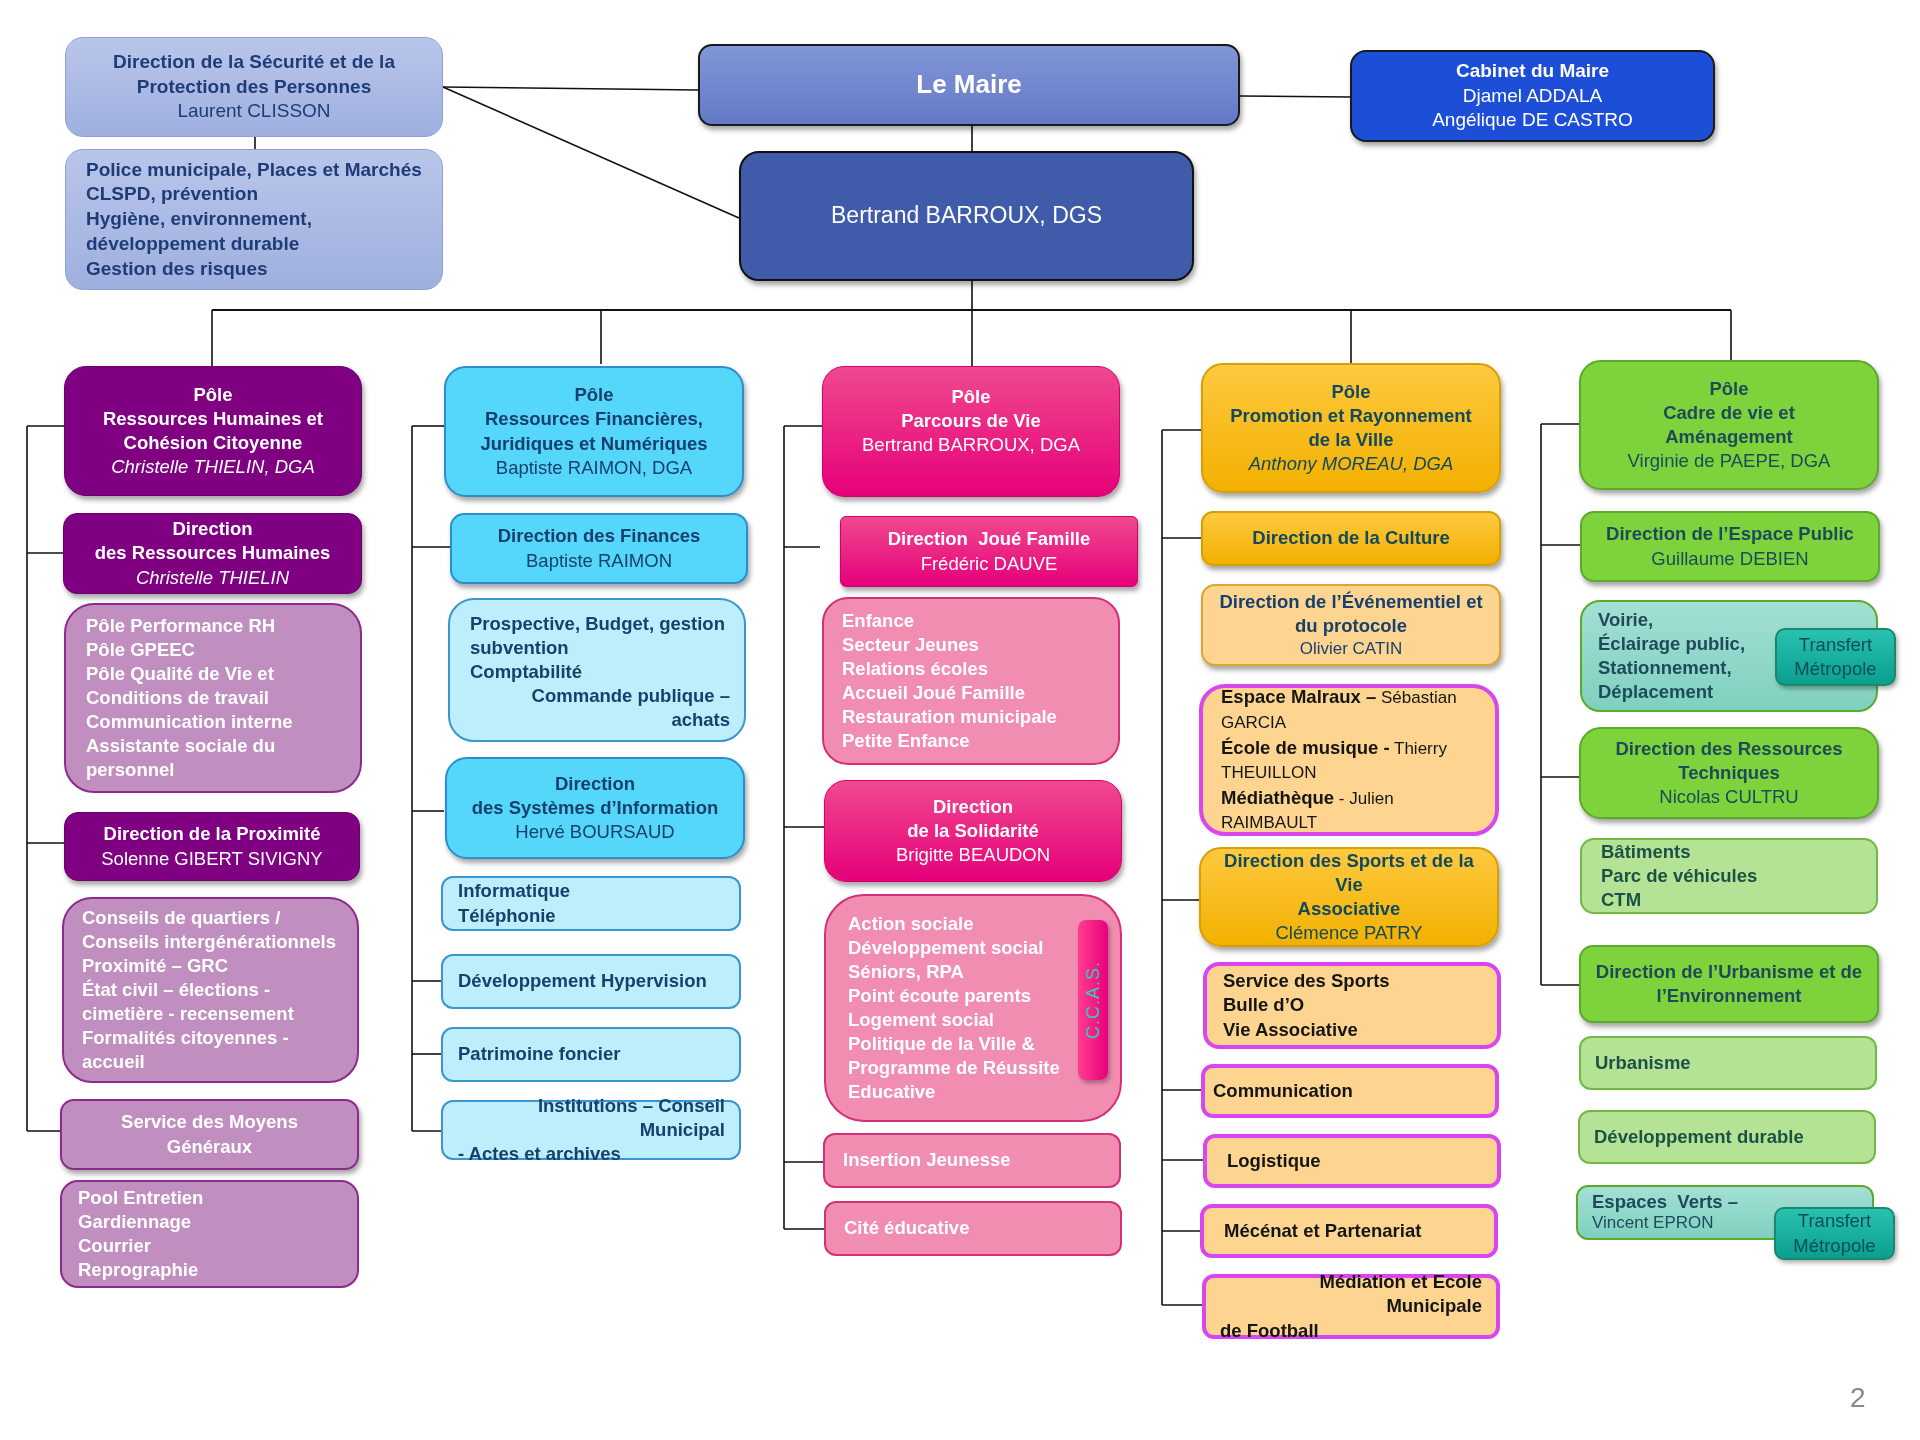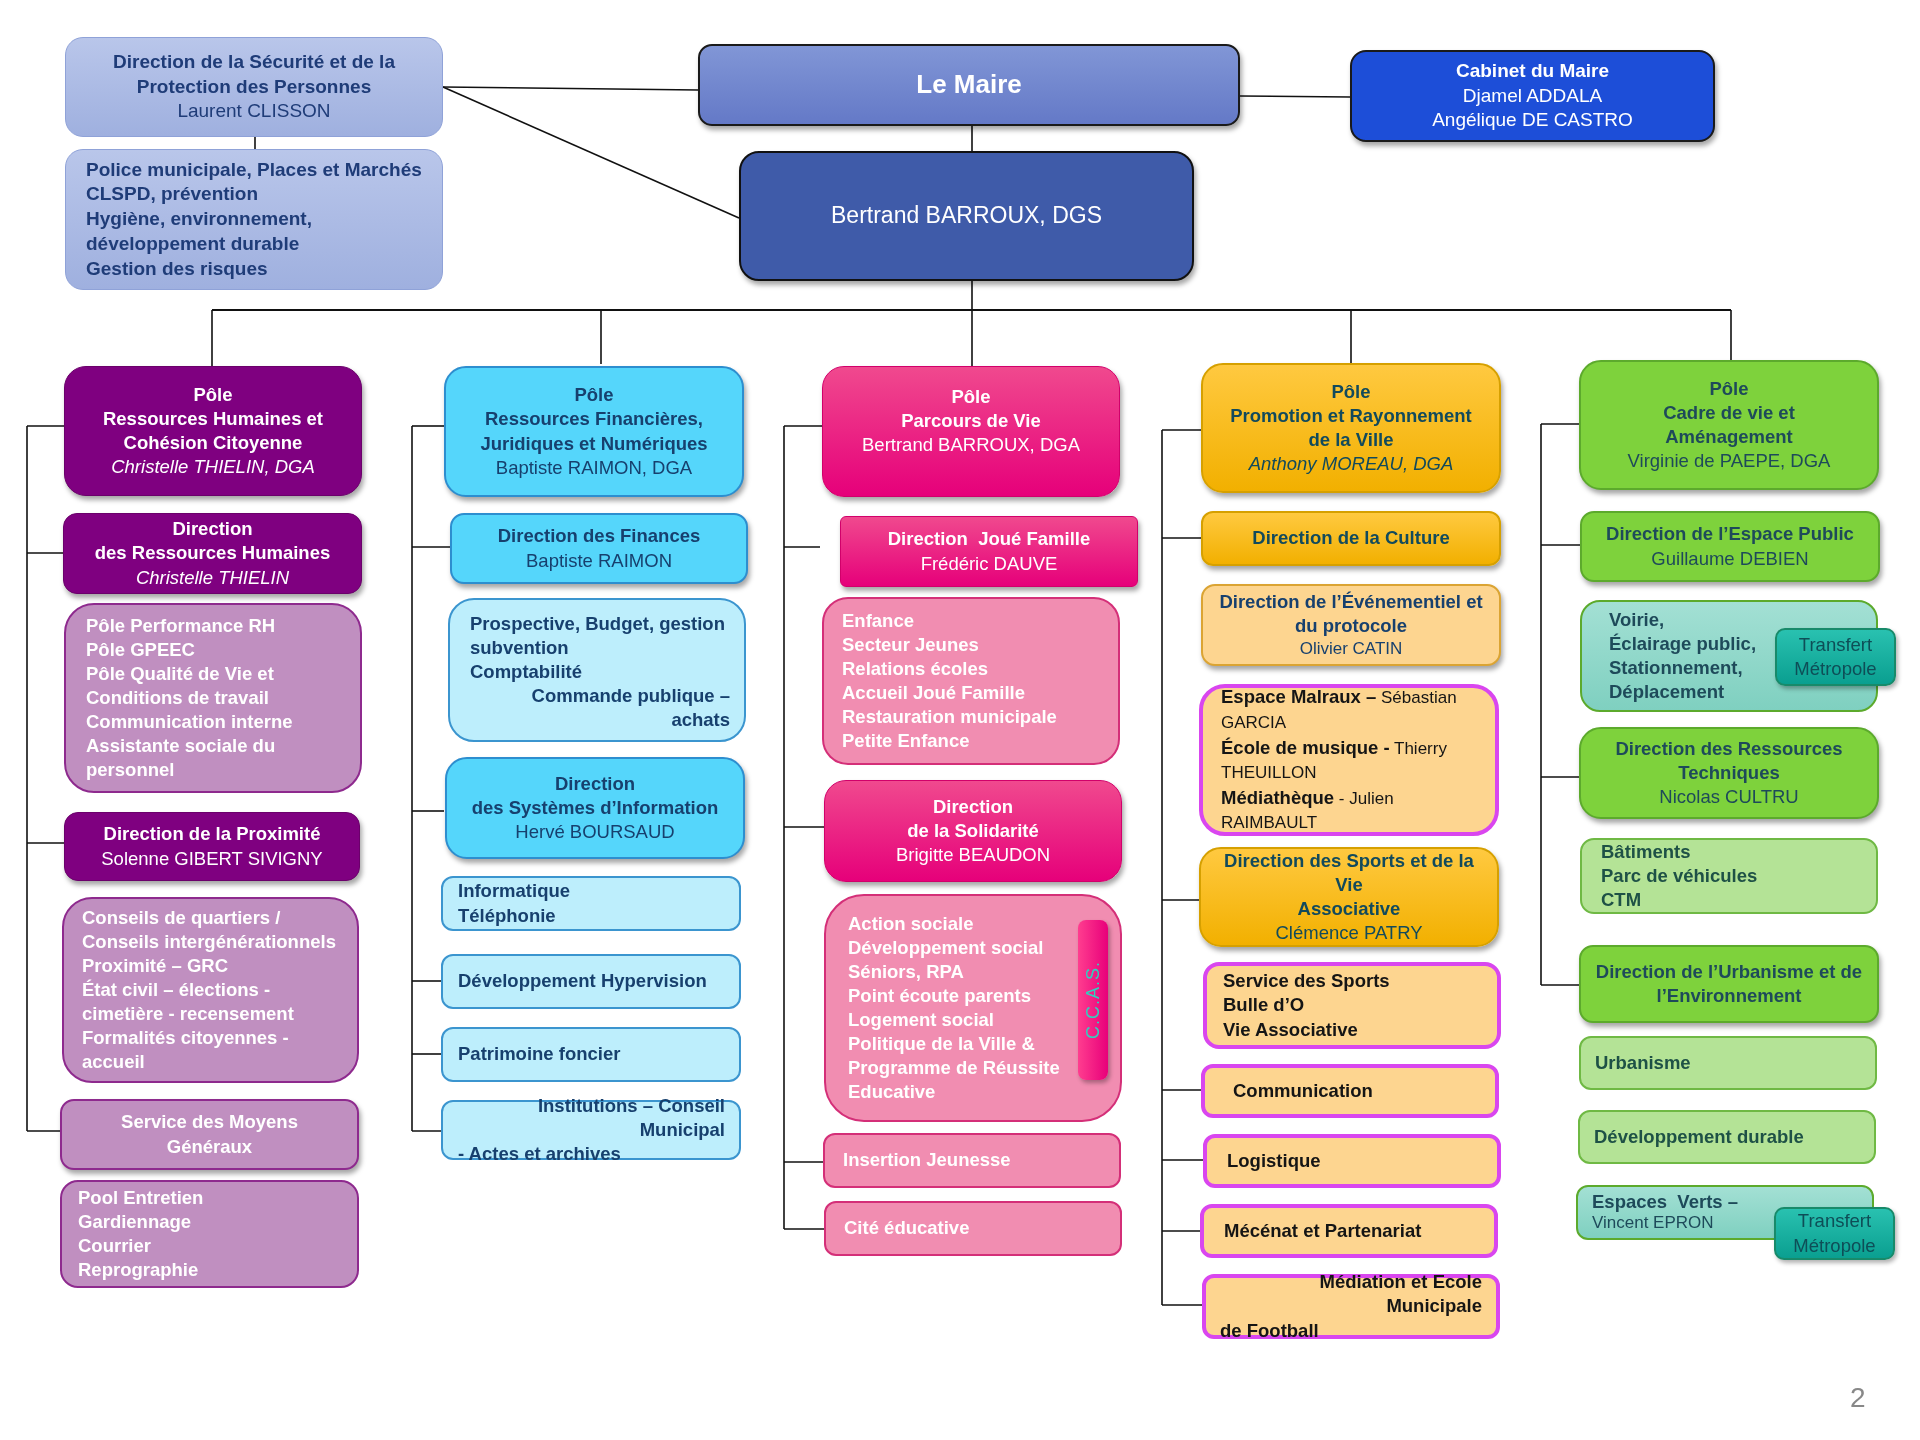--- a/index.html
+++ b/index.html
@@ -281,21 +281,21 @@
 <div class="box o-dark center b shadow" style="left:1199px;top:847px;width:300px;height:100px;">
   <span class="line">Direction des Sports et de la Vie</span>
   <span class="line">Associative</span>
   <span class="line name">Clémence PATRY</span>
 </div>
 <div class="box o-light left b" style="left:1203px;top:962px;width:298px;height:87px;border-radius:16px;padding-left:16px;">
   <span class="line">Service des Sports</span>
   <span class="line">Bulle d’O</span>
   <span class="line">Vie Associative</span>
 </div>
-<div class="box o-light left b" style="left:1201px;top:1064px;width:298px;height:54px;border-radius:12px;padding-left:28px;">
+<div class="box o-light left b" style="left:1201px;top:1064px;width:298px;height:54px;border-radius:12px;padding-left:8px;">
   <span class="line">Communication</span>
 </div>
 <div class="box o-light left b" style="left:1203px;top:1134px;width:298px;height:54px;border-radius:12px;padding-left:20px;">
   <span class="line">Logistique</span>
 </div>
 <div class="box o-light left b" style="left:1200px;top:1204px;width:298px;height:54px;border-radius:12px;">
   <span class="line">Mécénat et Partenariat</span>
 </div>
 <div class="box o-light left b" style="left:1202px;top:1274px;width:298px;height:65px;border-radius:12px;padding-left:14px;">
   <span class="line">Médiation et Ecole Municipale</span>
@@ -305,21 +305,21 @@
 <div class="box g-dark center b shadow" style="left:1579px;top:360px;width:300px;height:130px;">
   <span class="line">Pôle</span>
   <span class="line">Cadre de vie et</span>
   <span class="line">Aménagement</span>
   <span class="line name">Virginie de PAEPE, DGA</span>
 </div>
 <div class="box g-dark center b shadow" style="left:1580px;top:511px;width:300px;height:71px;border-radius:14px;">
   <span class="line">Direction de l’Espace Public</span>
   <span class="line name">Guillaume DEBIEN</span>
 </div>
-<div class="box teal left b" style="left:1580px;top:600px;width:298px;height:112px;border-radius:20px;padding-left:27px;">
+<div class="box teal left b" style="left:1580px;top:600px;width:298px;height:112px;border-radius:20px;padding-left:16px;">
   <span class="line">Voirie,</span>
   <span class="line">Éclairage public,</span>
   <span class="line">Stationnement,</span>
   <span class="line">Déplacement</span>
 </div>
 <div class="transfer" style="left:1775px;top:628px;width:121px;height:58px;">
   <span class="line">Transfert</span>
   <span class="line">Métropole</span>
 </div>
 <div class="box g-dark center b shadow" style="left:1579px;top:727px;width:300px;height:92px;">

